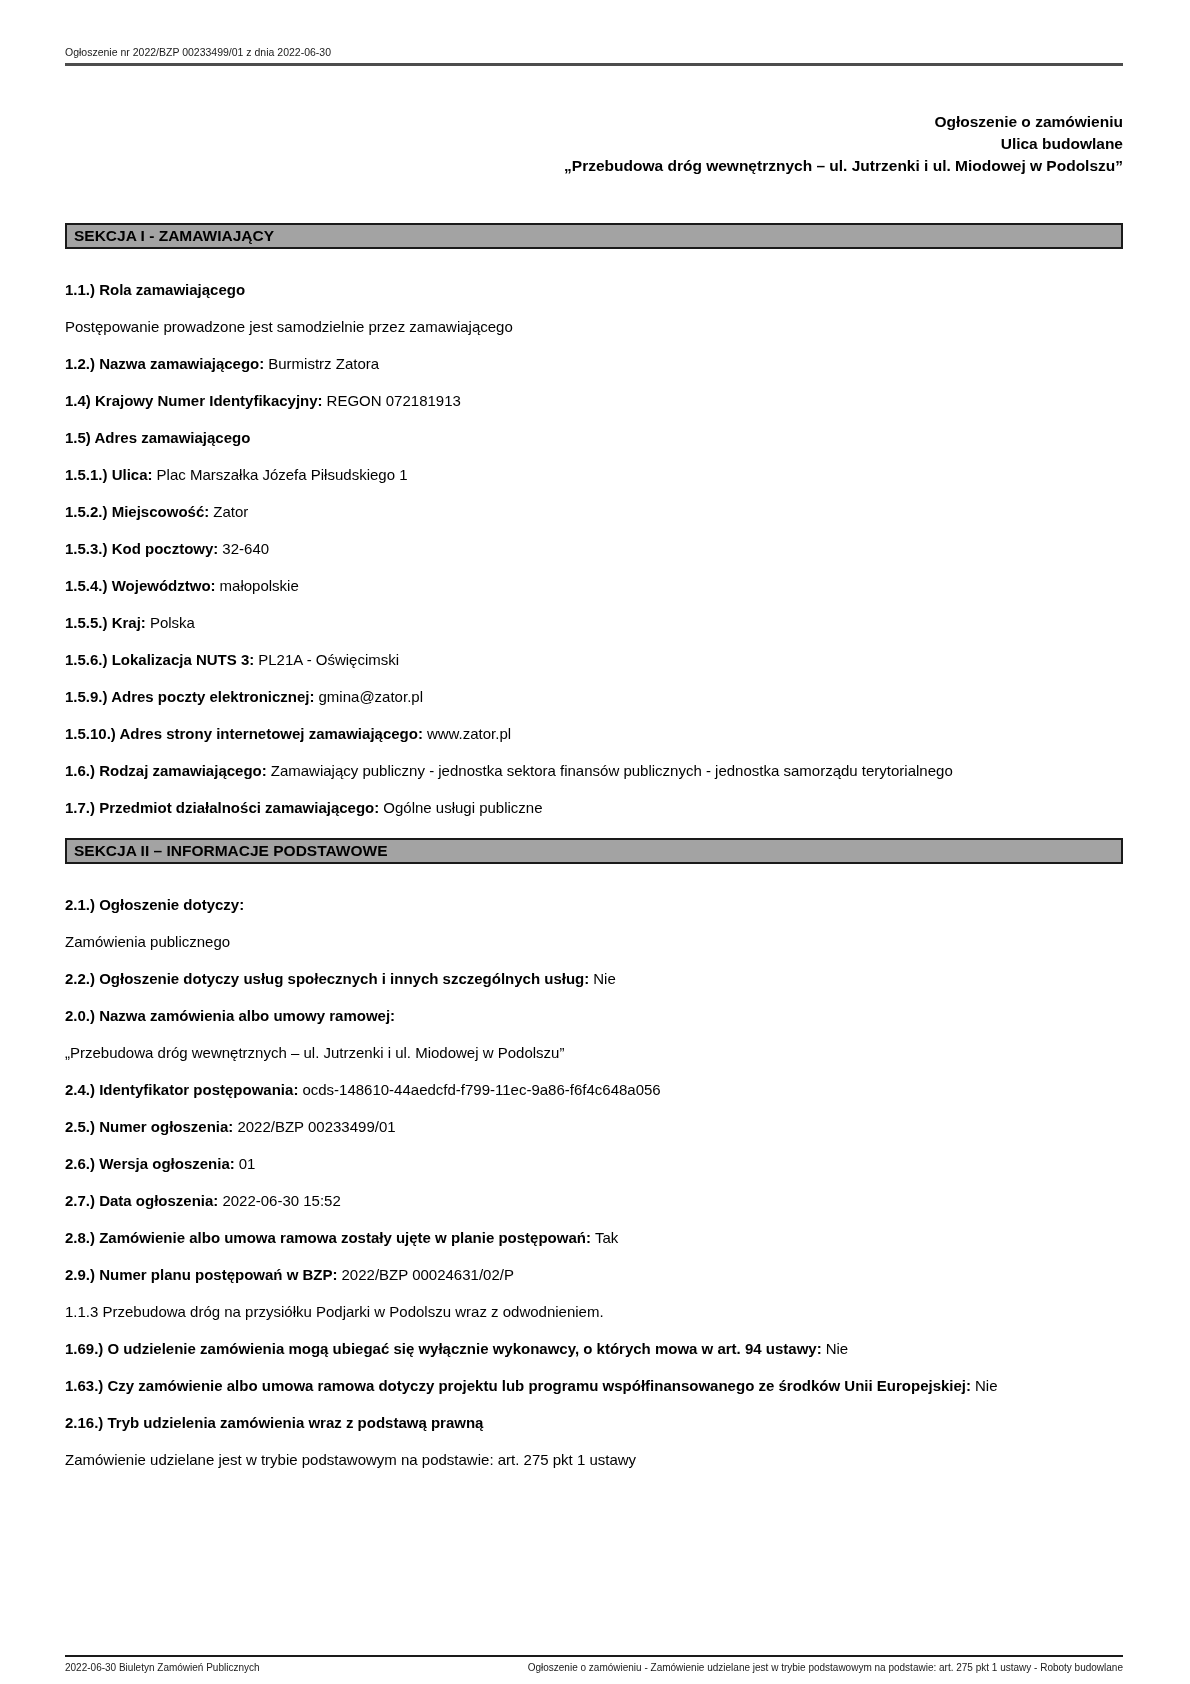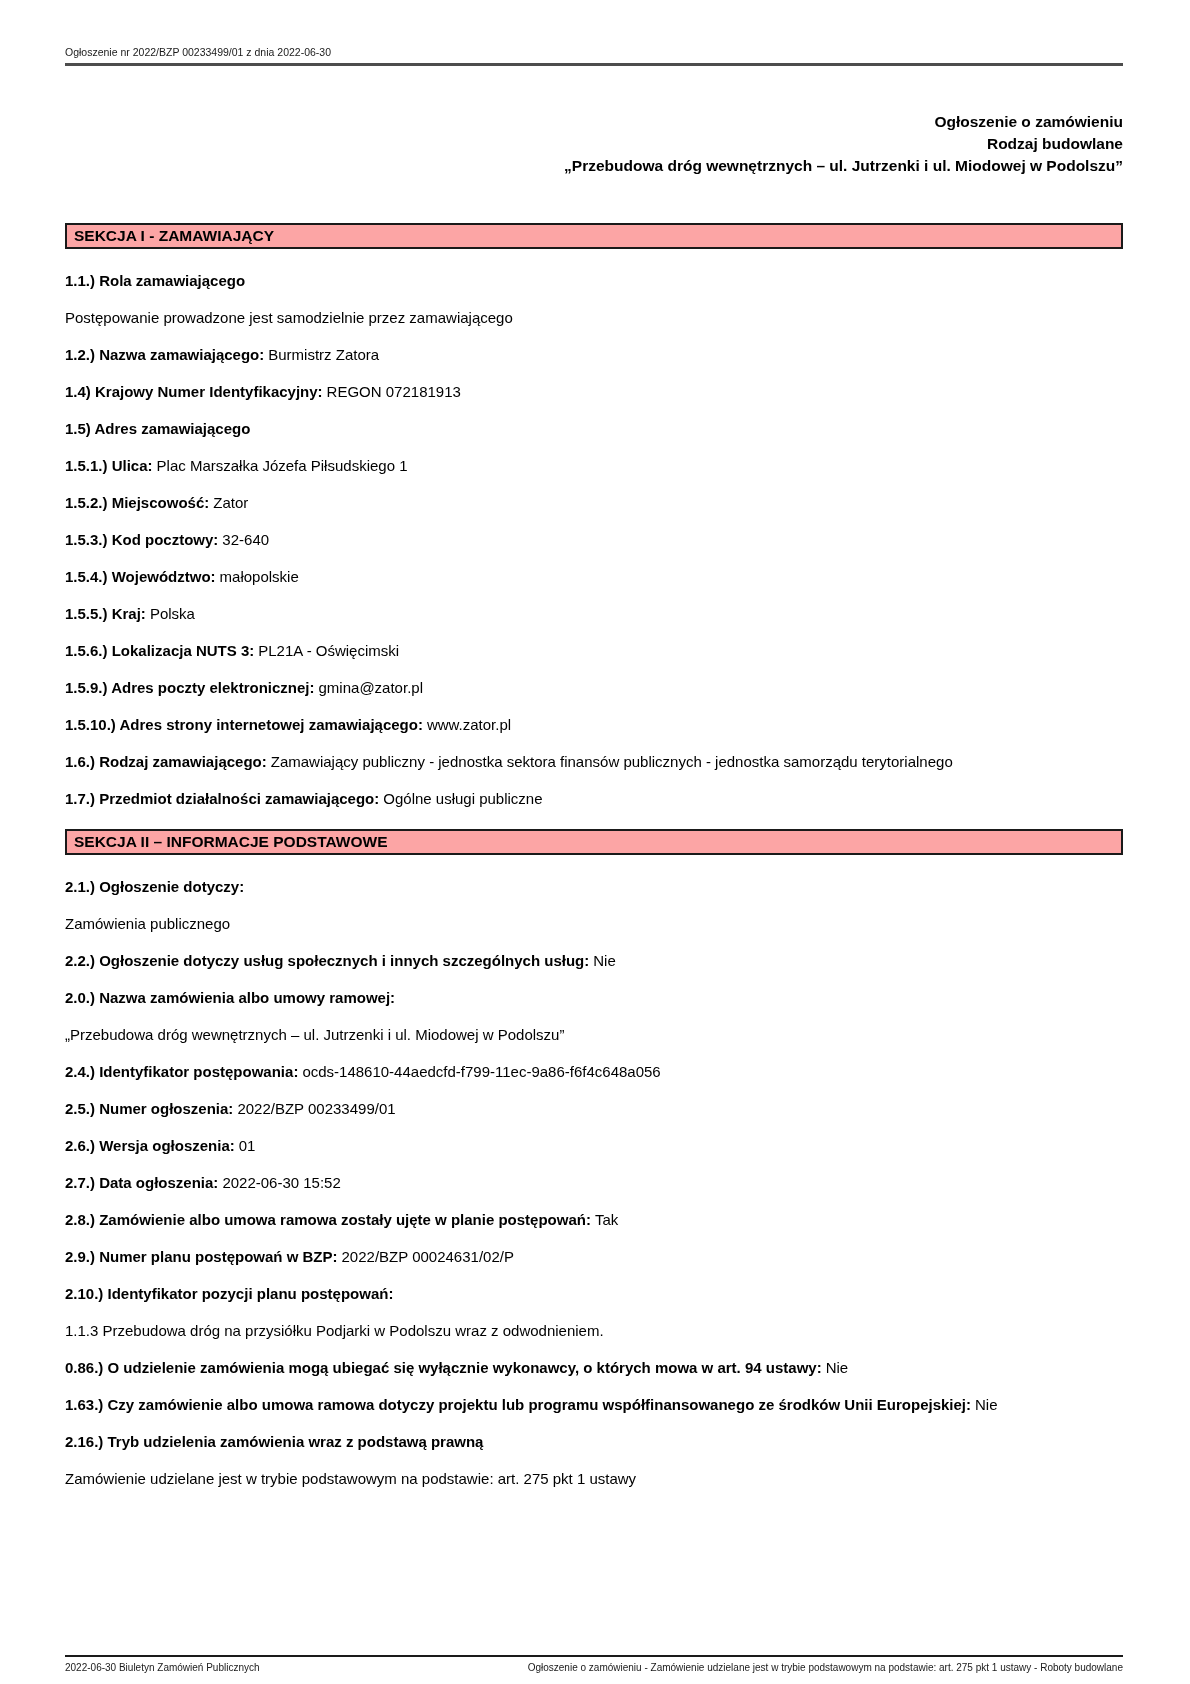--- a/index.html
+++ b/index.html
@@ -10,28 +10,28 @@
     position: relative;
     font-family: "Liberation Sans", sans-serif;
     color: #000000;
     overflow: hidden;
   }
   .content { position: absolute; left: 65px; top: 0; width: 1058px; }
   .doc-note { font-size: 10.5px; color: #1a1a1a; padding-top: 6px; margin-top: 40px; }
   .top-rule { height: 3px; background: #4d4d4d; margin-top: 5px; }
   .title { text-align: right; font-weight: bold; font-size: 15.5px; line-height: 22px; margin-top: 45px; margin-bottom: 46px; }
   .section-bar {
-    background: #fca5a5;
+    background: #a3a3a3;
     border: 2px solid #1a1a1a;
     height: 26px;
     line-height: 22px;
     font-weight: bold;
     font-size: 15.5px;
     padding-left: 7px;
-    margin: 18px 0 19px 0;
+    margin: 18px 0 28px 0;
   }
   .item { font-size: 15px; line-height: 25px; margin-bottom: 12px; }
   .b { font-weight: bold; }
   .pair .val { margin-left: 4px; }
   .footer-rule { position: absolute; left: 65px; width: 1058px; top: 1655px; height: 2px; background: #1a1a1a; }
   .footer {
     position: absolute; left: 65px; width: 1058px; top: 1662px;
     font-size: 10px; color: #1a1a1a;
     display: flex; justify-content: space-between;
   }
@@ -39,21 +39,21 @@
 </head>
 <body>
 
 <div class="content">
 
   <div class="doc-note">Ogłoszenie nr 2022/BZP 00233499/01 z dnia 2022-06-30</div>
   <div class="top-rule"></div>
 
   <div class="title">
     <div>Ogłoszenie o zamówieniu</div>
-    <div>Rodzaj budowlane</div>
+    <div>Ulica budowlane</div>
     <div>„Przebudowa dróg wewnętrznych – ul. Jutrzenki i ul. Miodowej w Podolszu”</div>
   </div>
 
   <div class="section-bar">
     <span>SEKCJA I - ZAMAWIAJĄCY</span>
   </div>
 
   <p class="item b">1.1.) Rola zamawiającego</p>
   <p class="item">Postępowanie prowadzone jest samodzielnie przez zamawiającego</p>
   <p class="item pair"><span class="b">1.2.) Nazwa zamawiającego:</span><span class="val">Burmistrz Zatora</span></p>
@@ -78,23 +78,22 @@
   <p class="item">Zamówienia publicznego</p>
   <p class="item pair"><span class="b">2.2.) Ogłoszenie dotyczy usług społecznych i innych szczególnych usług:</span><span class="val">Nie</span></p>
   <p class="item b">2.0.) Nazwa zamówienia albo umowy ramowej:</p>
   <p class="item">„Przebudowa dróg wewnętrznych – ul. Jutrzenki i ul. Miodowej w Podolszu”</p>
   <p class="item pair"><span class="b">2.4.) Identyfikator postępowania:</span><span class="val">ocds-148610-44aedcfd-f799-11ec-9a86-f6f4c648a056</span></p>
   <p class="item pair"><span class="b">2.5.) Numer ogłoszenia:</span><span class="val">2022/BZP 00233499/01</span></p>
   <p class="item pair"><span class="b">2.6.) Wersja ogłoszenia:</span><span class="val">01</span></p>
   <p class="item pair"><span class="b">2.7.) Data ogłoszenia:</span><span class="val">2022-06-30 15:52</span></p>
   <p class="item pair"><span class="b">2.8.) Zamówienie albo umowa ramowa zostały ujęte w planie postępowań:</span><span class="val">Tak</span></p>
   <p class="item pair"><span class="b">2.9.) Numer planu postępowań w BZP:</span><span class="val">2022/BZP 00024631/02/P</span></p>
-  <p class="item b">2.10.) Identyfikator pozycji planu postępowań:</p>
   <p class="item">1.1.3 Przebudowa dróg na przysiółku Podjarki w Podolszu wraz z odwodnieniem.</p>
-  <p class="item pair"><span class="b">0.86.) O udzielenie zamówienia mogą ubiegać się wyłącznie wykonawcy, o których mowa w art. 94 ustawy:</span><span class="val">Nie</span></p>
+  <p class="item pair"><span class="b">1.69.) O udzielenie zamówienia mogą ubiegać się wyłącznie wykonawcy, o których mowa w art. 94 ustawy:</span><span class="val">Nie</span></p>
   <p class="item pair"><span class="b">1.63.) Czy zamówienie albo umowa ramowa dotyczy projektu lub programu współfinansowanego ze środków Unii Europejskiej:</span><span class="val">Nie</span></p>
   <p class="item b">2.16.) Tryb udzielenia zamówienia wraz z podstawą prawną</p>
   <p class="item">Zamówienie udzielane jest w trybie podstawowym na podstawie: art. 275 pkt 1 ustawy</p>
 
 </div>
 
 <div class="footer-rule"></div>
 <div class="footer">
   <span>2022-06-30 Biuletyn Zamówień Publicznych</span>
   <span>Ogłoszenie o zamówieniu - Zamówienie udzielane jest w trybie podstawowym na podstawie: art. 275 pkt 1 ustawy - Roboty budowlane</span>

